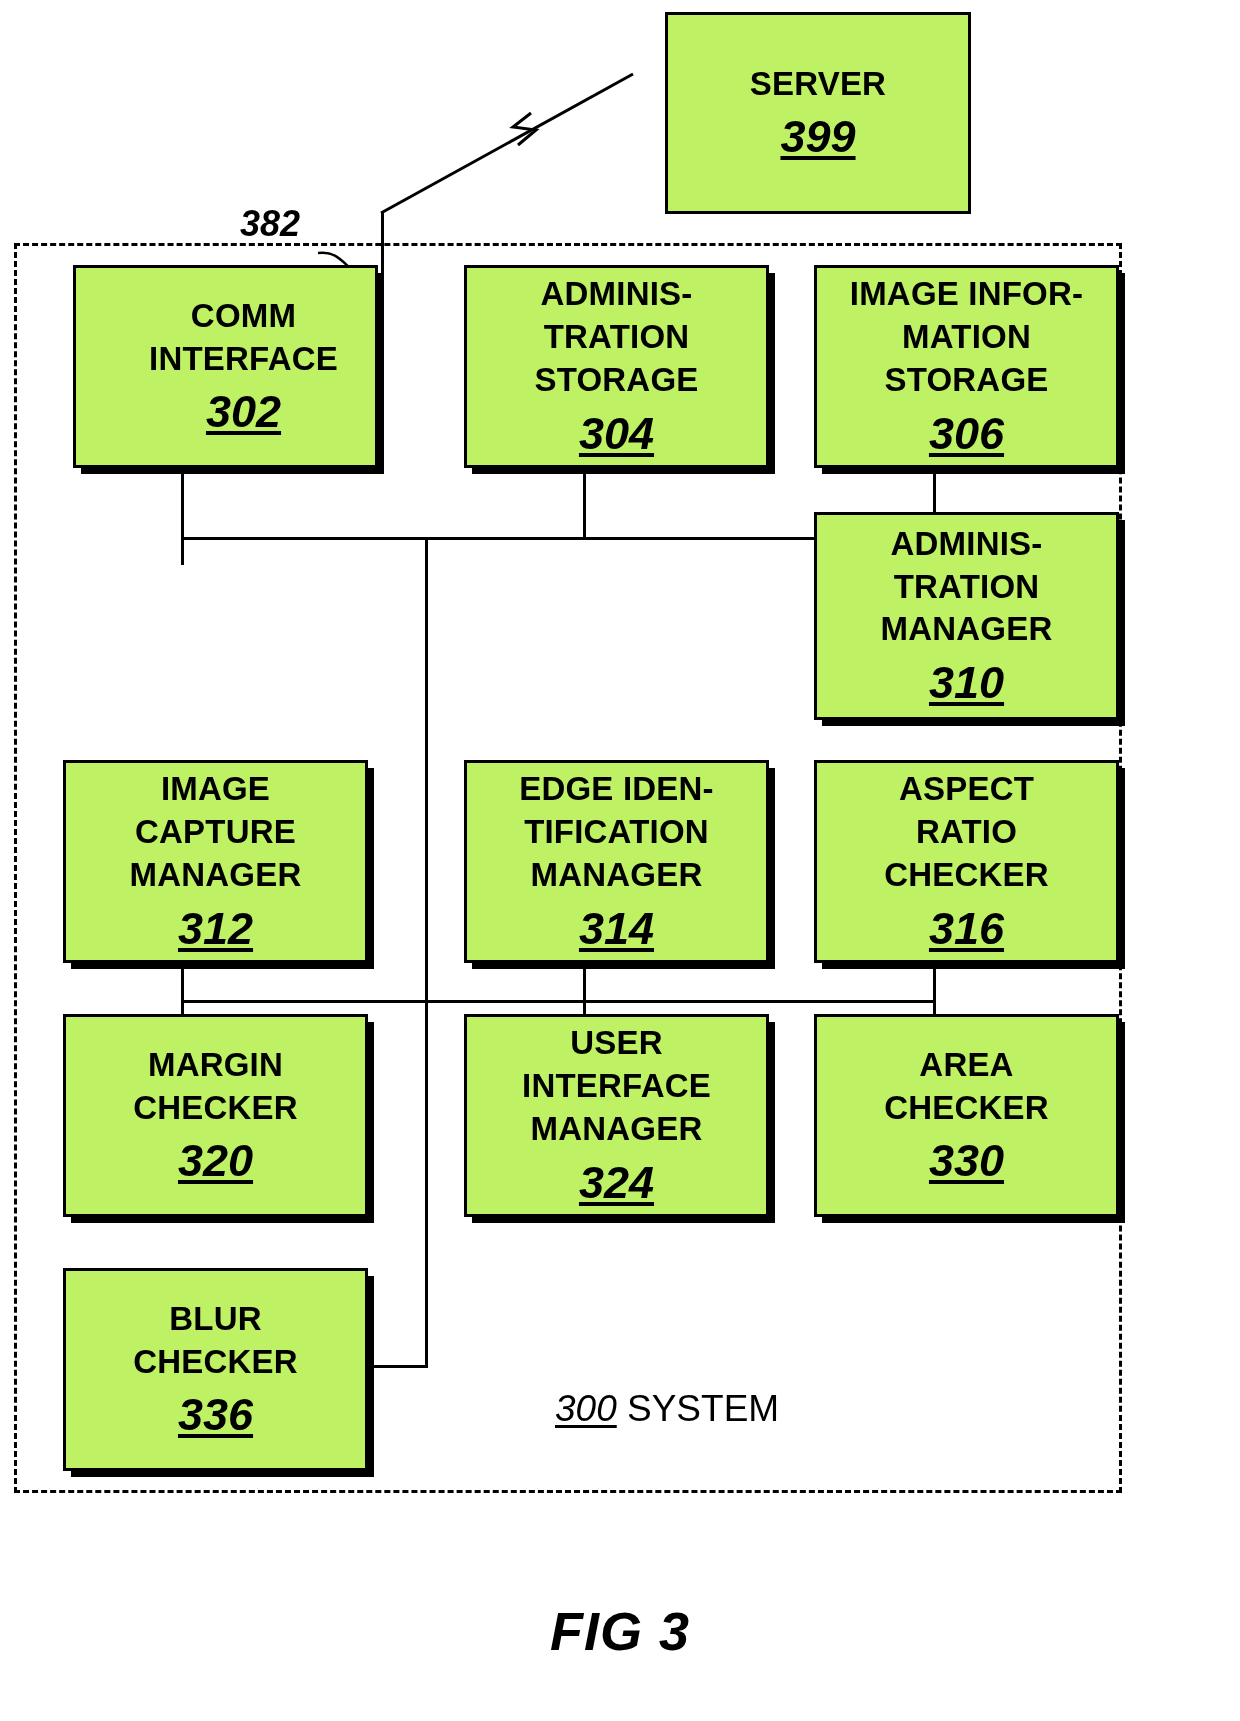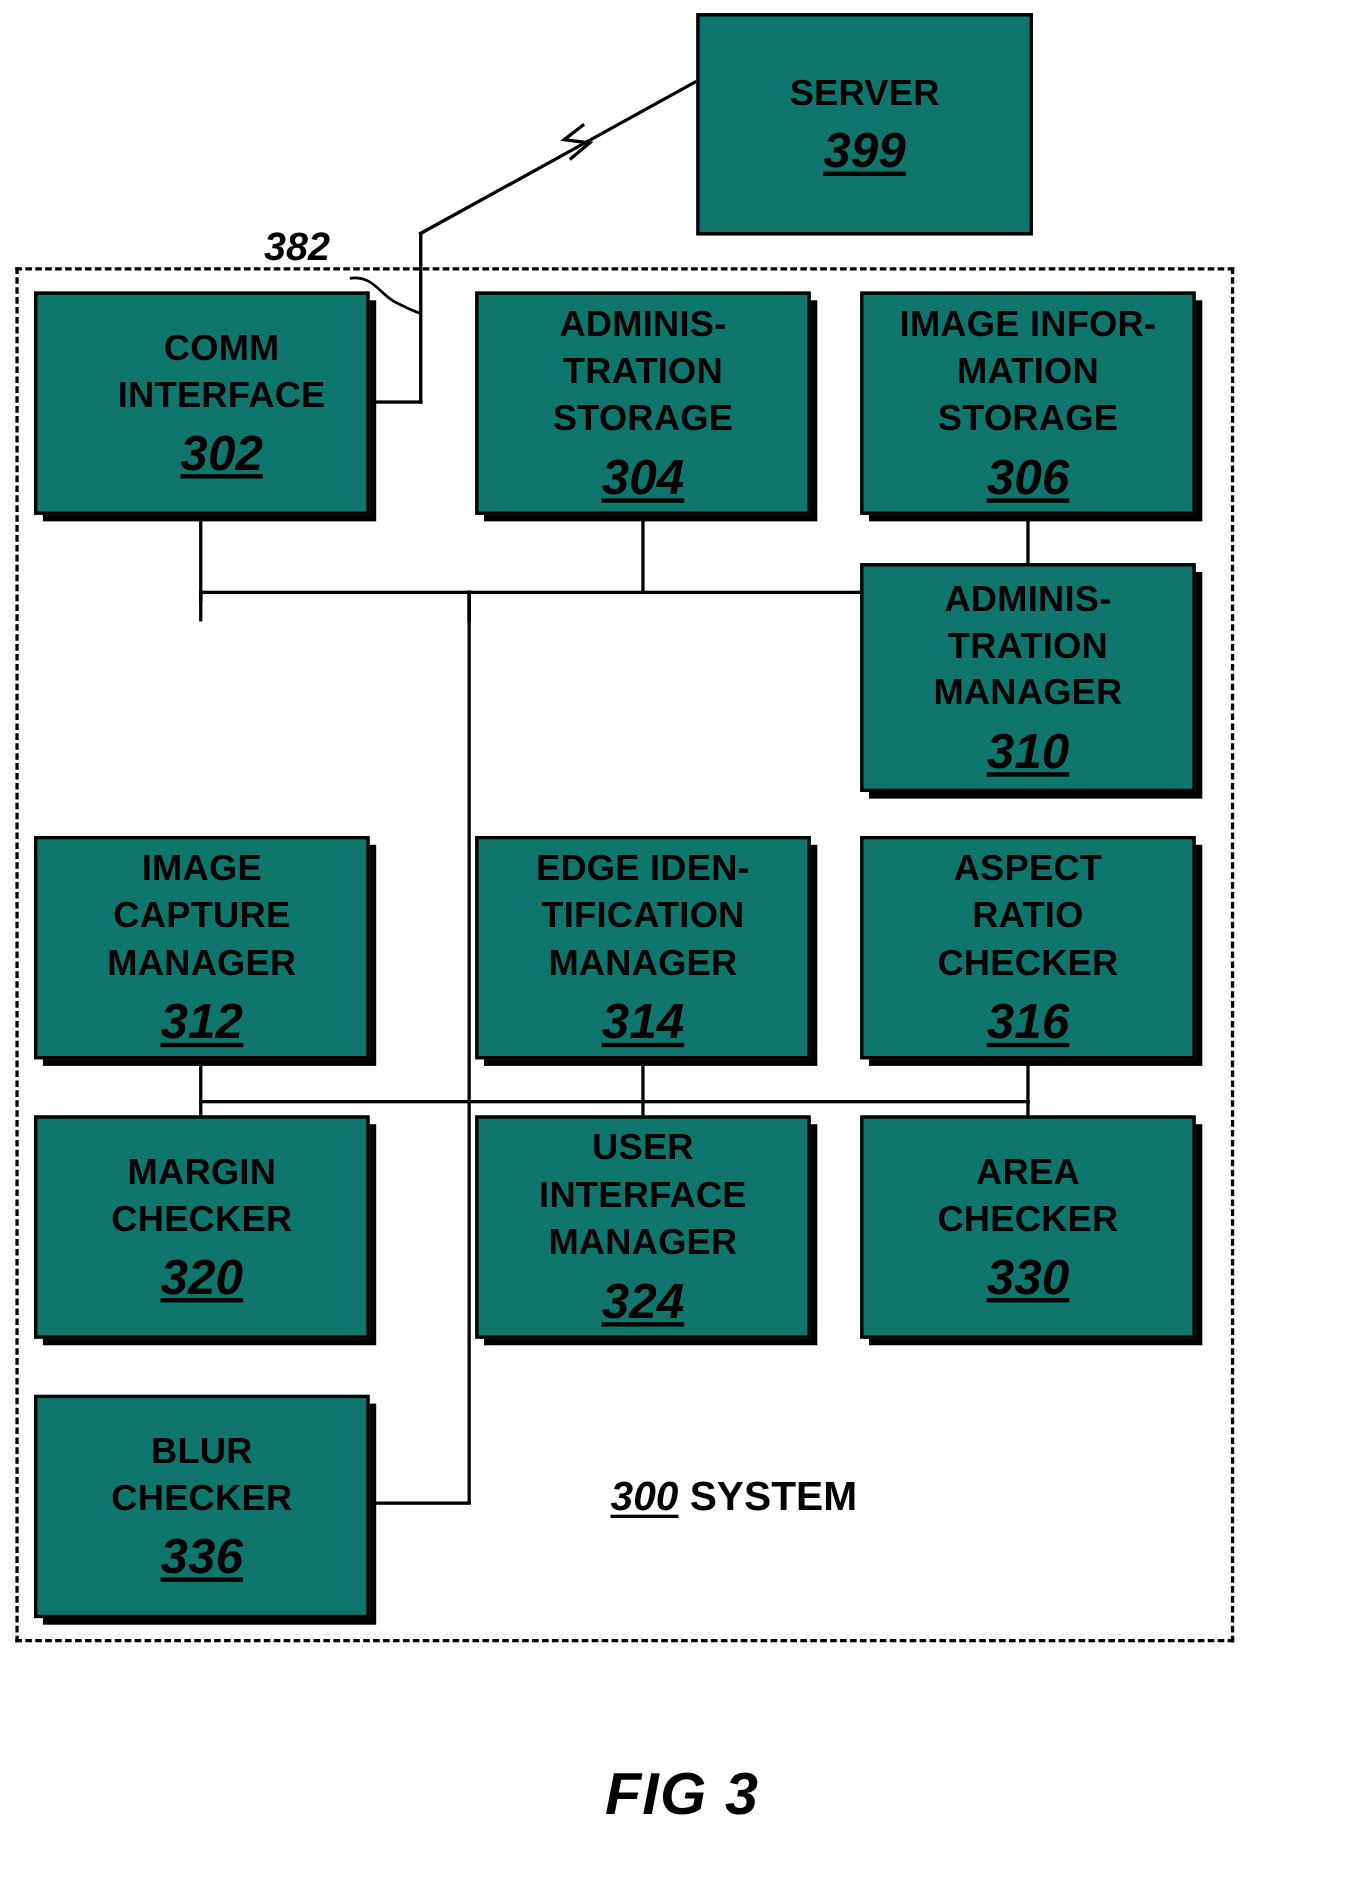--- a/index.html
+++ b/index.html
@@ -16,29 +16,30 @@
     width: 1240px;
     height: 1721px;
     background: #ffffff;
     overflow: hidden;
   }
 
   
   .node {
     position: absolute;
     box-sizing: border-box;
-    background: #0f766e;
+    background: #bef264;
     border: 3px solid #000000;
     box-shadow: 7px 7px 0 -1px #000000;
     display: flex;
     flex-direction: column;
     align-items: center;
     justify-content: center;
     text-align: center;
     z-index: 5;
+    margin-left: 32px;
   }
   .node .title {
     font-size: 33px;
     font-weight: 700;
     line-height: 1.30;
     letter-spacing: 0.2px;
     white-space: pre-line;
   }
   .node .ref {
     font-size: 45px;
@@ -82,23 +83,24 @@
     position: absolute;
     font-size: 36px;
     font-weight: 700;
     font-style: italic;
     white-space: nowrap;
     z-index: 6;
   }
   .sys-label {
     position: absolute;
     font-size: 37px;
-    font-weight: 700;
+    font-weight: 400;
     white-space: nowrap;
     z-index: 6;
+    margin-top: 48px;
   }
   .sys-label .num {
     font-style: italic;
     text-decoration: underline;
     text-underline-offset: 4px;
   }
   #fig-caption {
     position: absolute;
     left: 0;
     top: 1600px;
@@ -152,21 +154,21 @@
     <path d="M 318,253 C 340,250 345,268 360,275 C 372,281 378,284 383,285" fill="none" stroke="#000" stroke-width="2.5"></path>
   </svg>
 
   <div class="ref-label" style="left:240px; top:203px;">382</div>
 
   <div class="node plain" style="left:633px; top:12px; width:306px; height:202px;">
     <div class="title">SERVER</div>
     <div class="ref">399</div>
   </div>
 
-  <div class="node" style="left:31px; top:265px; width:305px; height:203px;padding-left:36px;">
+  <div class="node" style="left:41px; top:265px; width:305px; height:203px;padding-left:36px;">
     <div class="title">COMM
 INTERFACE</div>
     <div class="ref">302</div>
   </div>
 
   <div class="node" style="left:432px; top:265px; width:305px; height:203px;">
     <div class="title">ADMINIS-
 TRATION
 STORAGE</div>
     <div class="ref">304</div>

